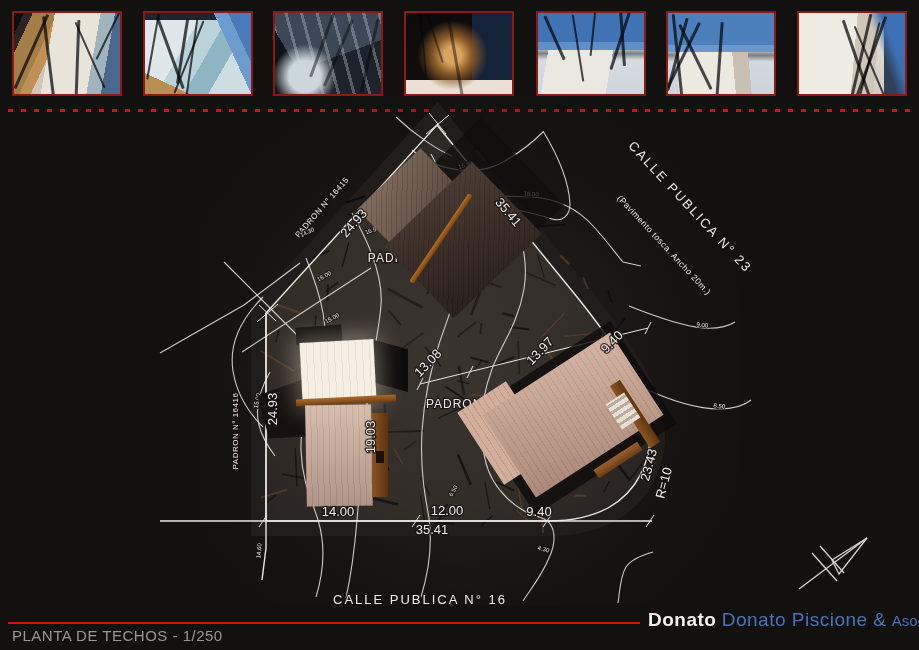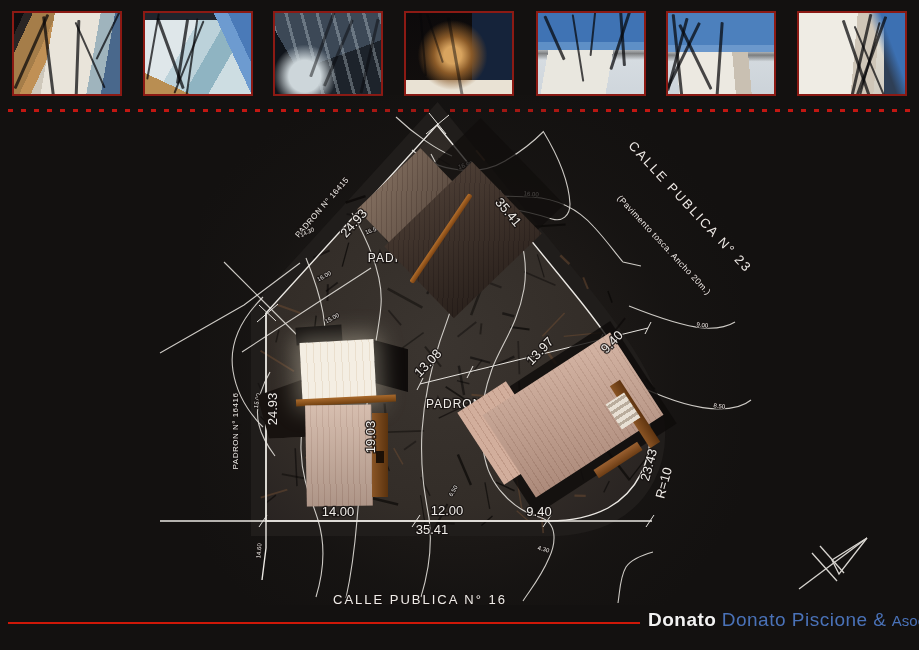--- a/index.html
+++ b/index.html
@@ -392,18 +392,19 @@
       </g>
     <g>
       <path class="arrow" d="M 799,589 L 867,538"></path>
       <path class="arrow" d="M 867,538 L 839,574 L 832,560 L 867,538"></path>
       <path class="arrow" d="M 820,546 L 844,573"></path>
       <path class="arrow" d="M 812,553 L 837,581"></path>
     </g>
   </svg>
 
   <div class="footline"></div>
+  <div class="foot-title">PLANTA DE TECHOS - 1/250</div>
   <div class="studio">
     <span class="b">Donato</span>
     <span class="n">Donato Piscione &amp;</span>
     <span class="s">Asoc.</span>
   </div>
 </div>
 
 </body></html>

